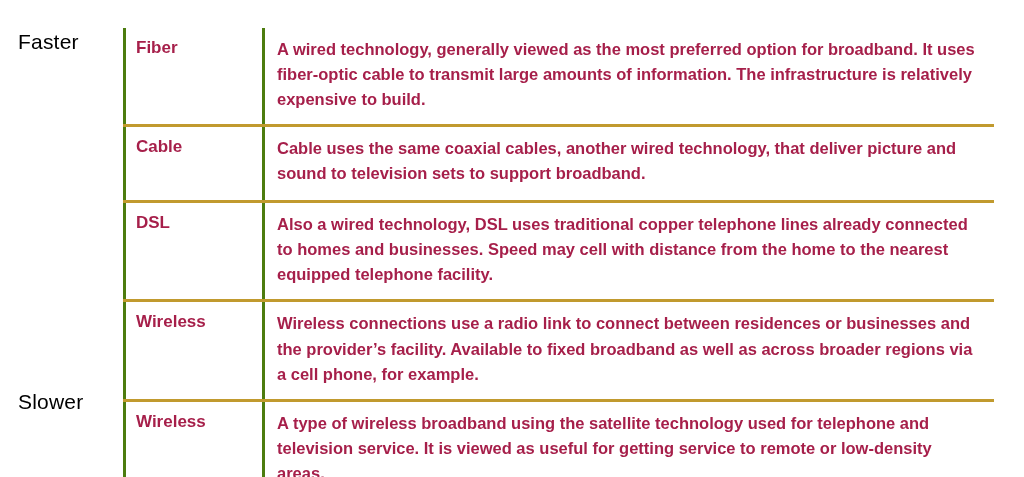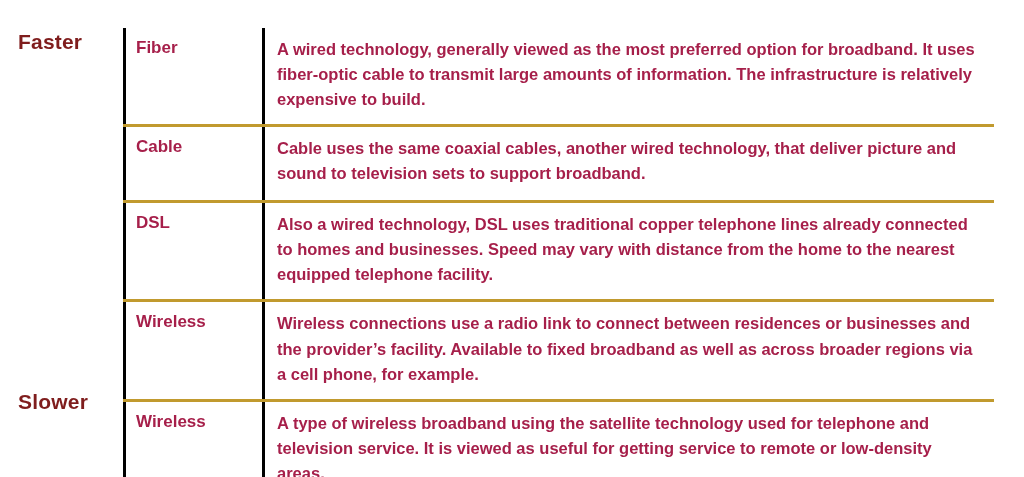--- a/index.html
+++ b/index.html
@@ -23,43 +23,43 @@
     width: 1024px;
     height: 477px;
     background: #ffffff;
   }
 
   
   .speed-label {
     position: absolute;
     left: 18px;
     font-size: 21px;
-    font-weight: bold;
+    font-weight: normal;
     letter-spacing: 0.2px;
-    color: #7f1d1d;
+    color: #000000;
     white-space: nowrap;
   }
   .speed-label.faster { top: 30px; }
   .speed-label.slower { top: 390px; text-align: right; }
 
   
   .tech-table {
     position: absolute;
     left: 123px;
     top: 28px;
     width: 869px;
     border-collapse: collapse;
     table-layout: fixed;
   }
   .tech-table tr {
     vertical-align: top;
   }
   .tech-table td {
     padding: 0;
-    border-left: 3px solid #000000;
+    border-left: 3px solid #4d7c0f;
     border-bottom: 3px solid #C19A2E;
     vertical-align: top;
   }
   
   .tech-table tr:last-child td {
     border-bottom: none;
   }
 
   .cell-name {
     width: 139px;
@@ -122,21 +122,21 @@
         <td class="cell-desc">
           <span class="desc-text">Cable uses the same coaxial cables, another wired technology, that deliver picture and sound to television sets to support broadband.</span>
         </td>
       </tr>
 
       <tr class="row-dsl">
         <td class="cell-name">
           <span class="name-text">DSL</span>
         </td>
         <td class="cell-desc">
-          <span class="desc-text">Also a wired technology, DSL uses traditional copper telephone lines already connected to homes and businesses. Speed may vary with distance from the home to the nearest equipped telephone facility.</span>
+          <span class="desc-text">Also a wired technology, DSL uses traditional copper telephone lines already connected to homes and businesses. Speed may cell with distance from the home to the nearest equipped telephone facility.</span>
         </td>
       </tr>
 
       <tr class="row-wireless">
         <td class="cell-name">
           <span class="name-text">Wireless</span>
         </td>
         <td class="cell-desc">
           <span class="desc-text">Wireless connections use a radio link to connect between residences or businesses and the provider’s facility. Available to fixed broadband as well as across broader regions via a cell phone, for example.</span>
         </td>

